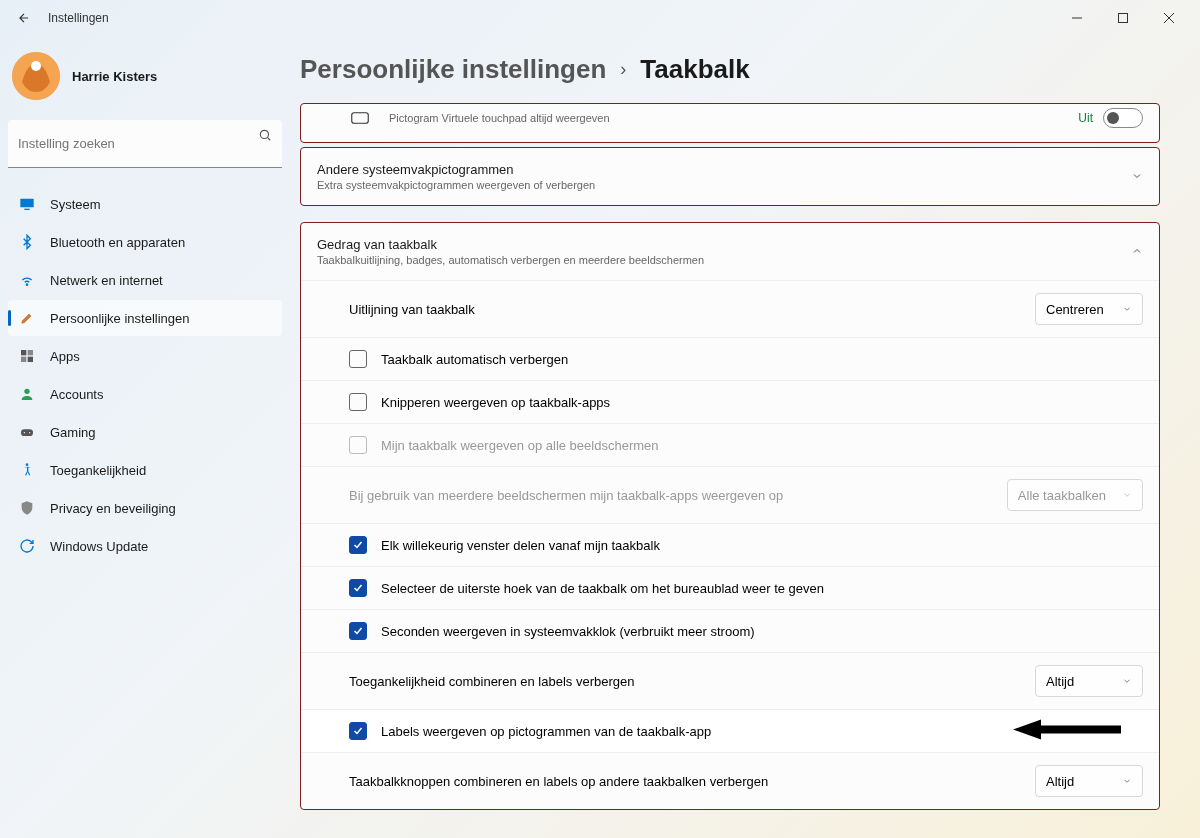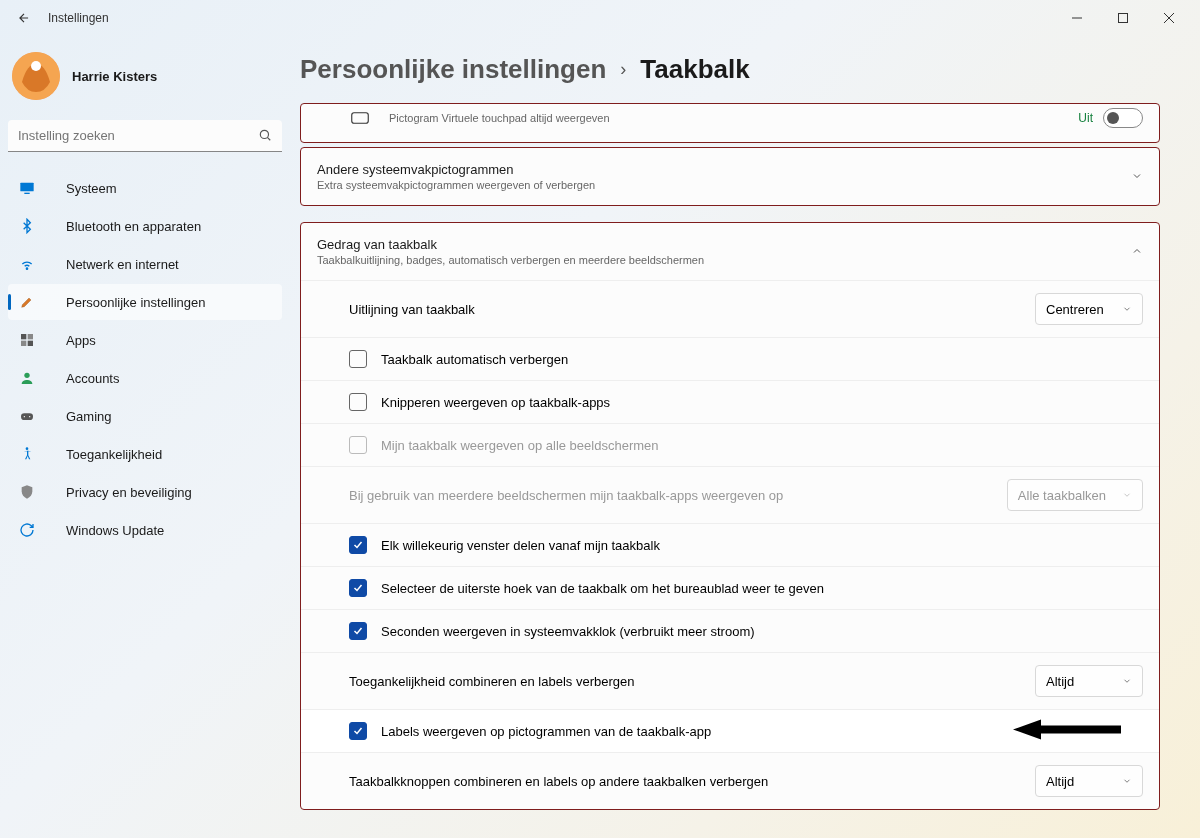--- a/index.html
+++ b/index.html
@@ -12,25 +12,25 @@
 .win-btn { width: 46px; height: 32px; display: flex; align-items: center; justify-content: center; cursor: pointer; }
 
 .main { display: flex; height: calc(100% - 36px); }
 .sidebar { width: 290px; padding: 8px; display: flex; flex-direction: column; }
 .profile { display: flex; align-items: center; gap: 12px; padding: 8px 4px 16px 4px; }
 .avatar { width: 48px; height: 48px; border-radius: 50%; background: #f0a060; position: relative; overflow: hidden; }
 .avatar svg { width: 100%; height: 100%; }
 .profile-name { font-size: 13px; font-weight: 600; color: #1a1a1a; }
 
 .search-box { position: relative; margin: 4px 0 12px 0; }
-.search-input { width: 100%; height: 32px; padding: 0 32px 0 10px; font-size: 13px; border: none; border-bottom: 1px solid #868686; background: #fcfcfc; border-radius: 4px 4px 0 0; outline: none; }
+.search-input { width: 100%; height: 48px; padding: 0 32px 0 10px; font-size: 13px; border: none; border-bottom: 1px solid #868686; background: #fcfcfc; border-radius: 4px 4px 0 0; outline: none; }
 .search-icon { position: absolute; right: 10px; top: 8px; color: #555; }
 
 .nav { display: flex; flex-direction: column; gap: 2px; margin-top: 6px; }
-.nav-item { display: flex; align-items: center; gap: 30px; height: 36px; padding: 0 10px; border-radius: 4px; cursor: pointer; font-size: 13px; color: #1a1a1a; position: relative; }
+.nav-item { display: flex; align-items: center; gap: 14px; height: 36px; padding: 0 10px; border-radius: 4px; cursor: pointer; font-size: 13px; color: #1a1a1a; position: relative; }
 .nav-item.active { background: rgba(255,255,255,0.6); }
 .nav-item.active::before { content: ""; position: absolute; left: 0; top: 10px; bottom: 10px; width: 3px; background: #0067c0; border-radius: 2px; }
 .nav-icon { width: 18px; height: 18px; display: flex; align-items: center; justify-content: center; }
 
 .content { flex: 1; padding: 10px 40px 20px 10px; overflow-y: auto; }
 .breadcrumb { display: flex; align-items: center; gap: 14px; margin: 8px 0 18px 0; }
 .bc-parent { font-size: 26px; font-weight: 600; color: #555; }
 .bc-sep { font-size: 18px; color: #555; }
 .bc-current { font-size: 26px; font-weight: 600; color: #1a1a1a; }
 

